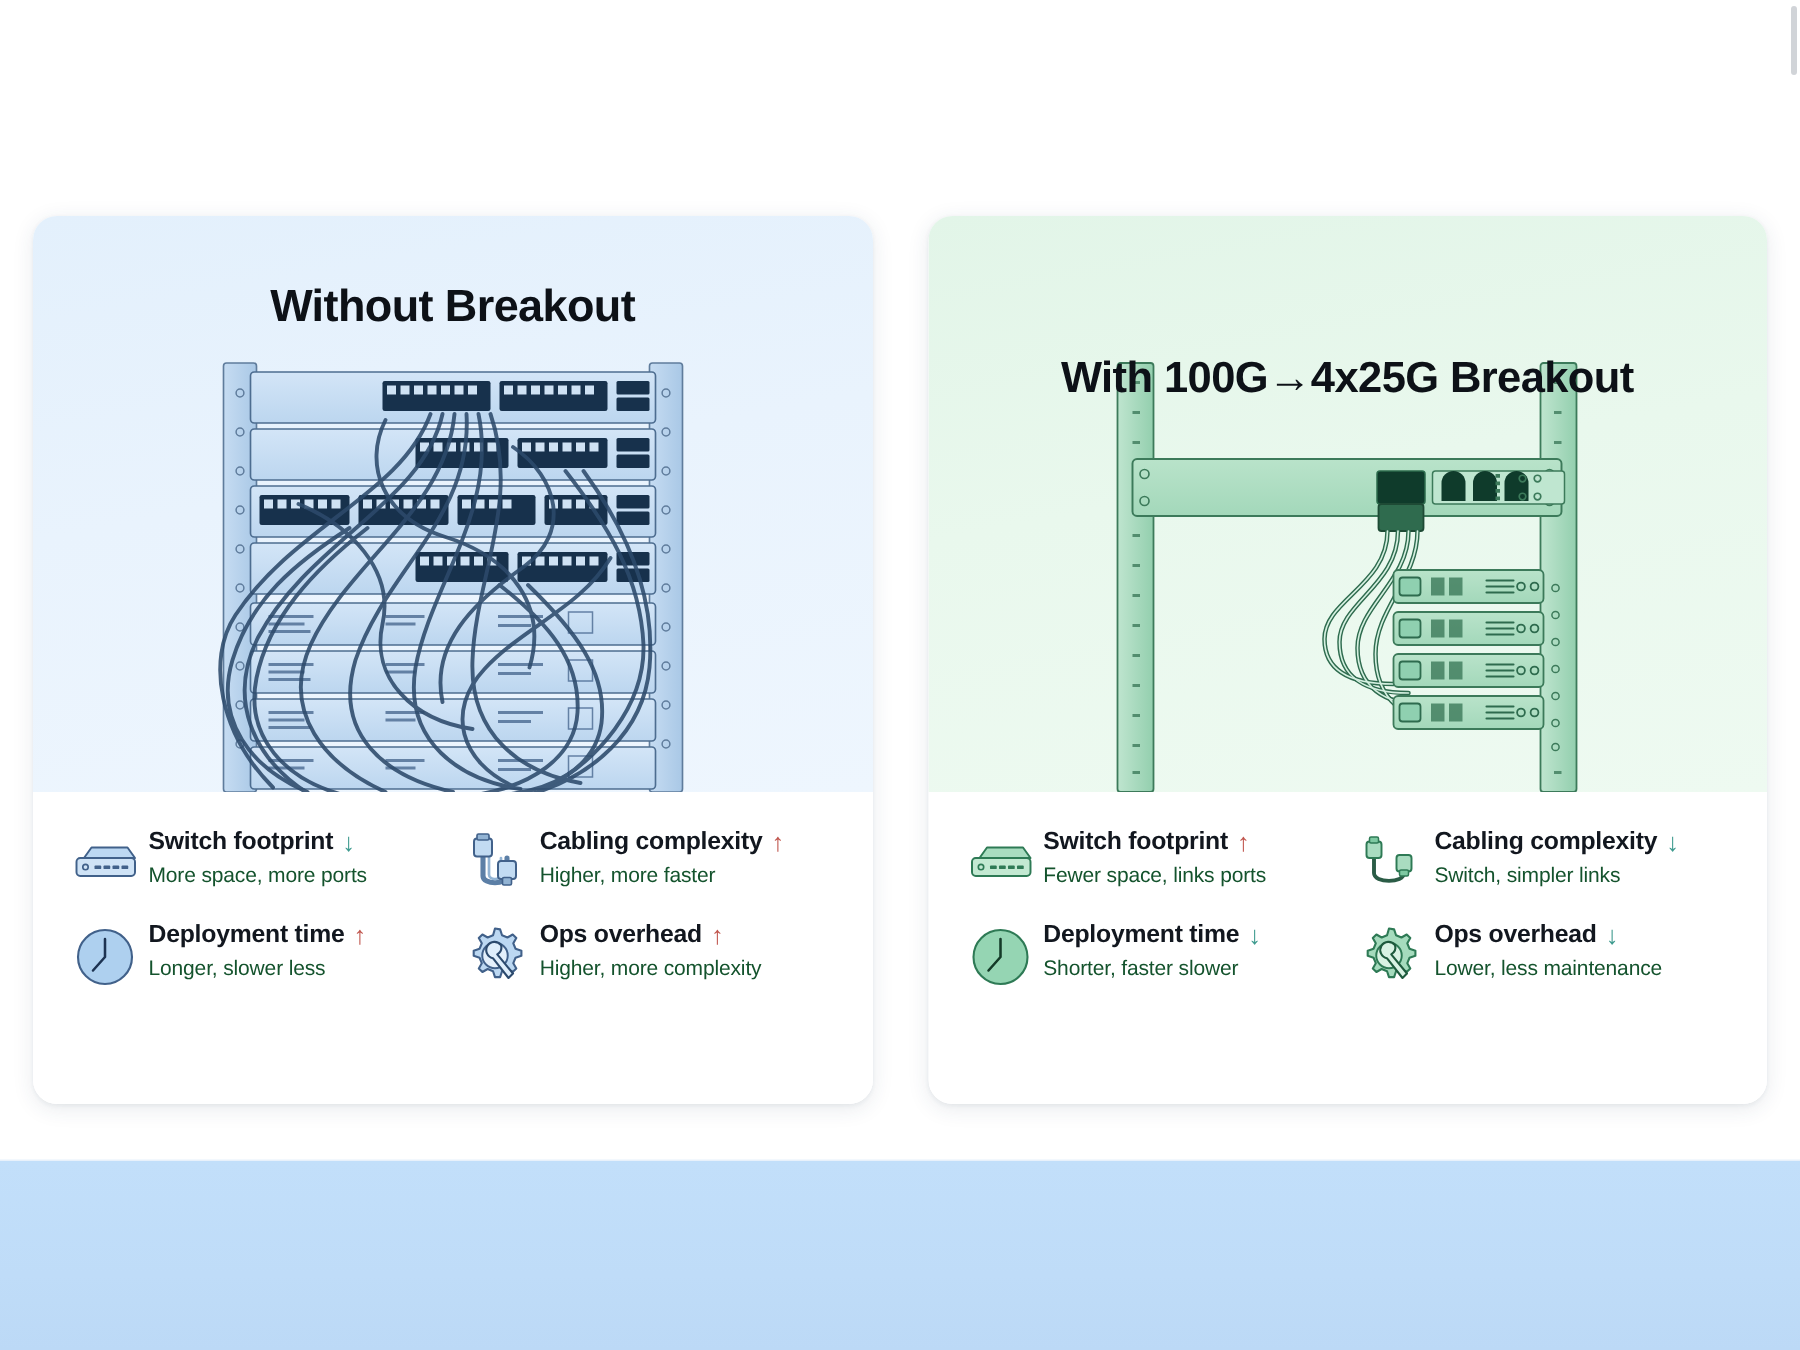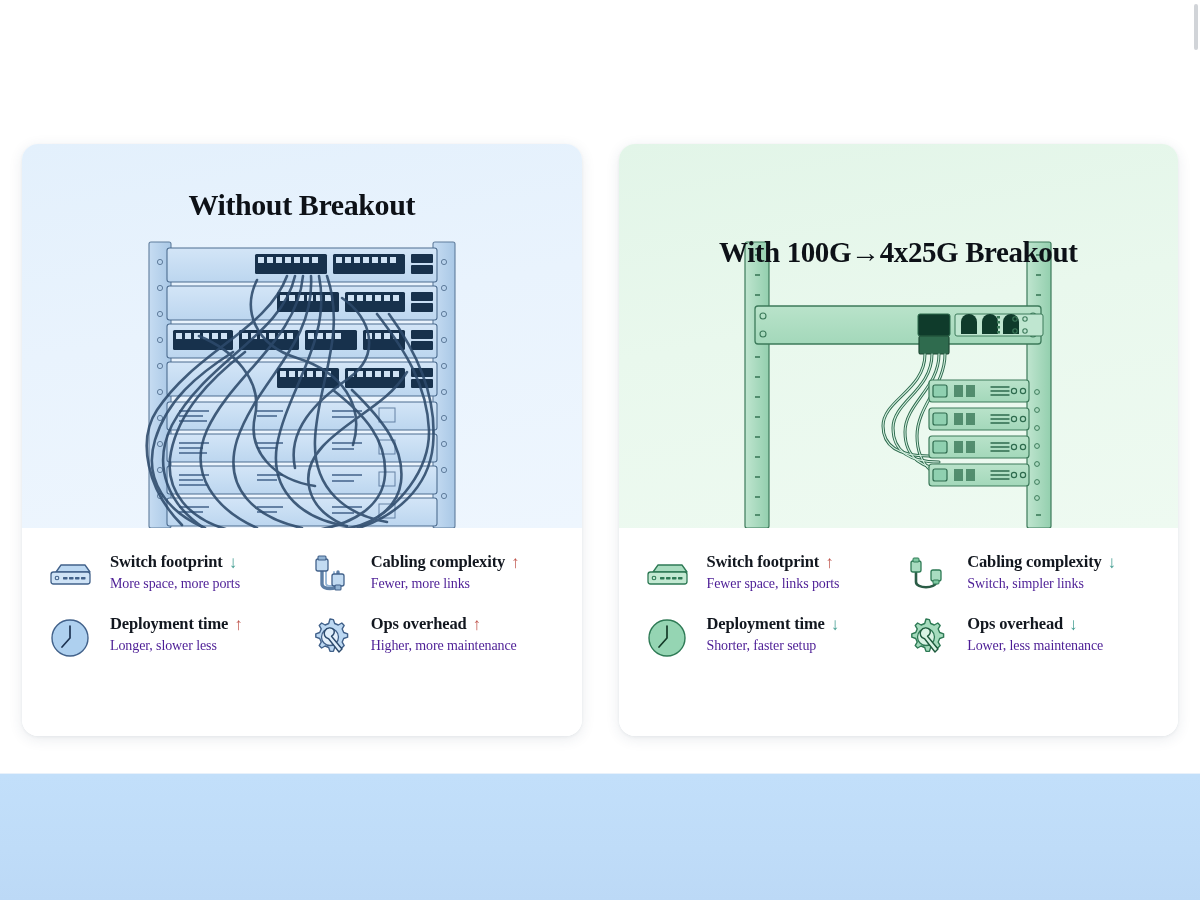--- a/index.html
+++ b/index.html
@@ -56,21 +56,20 @@
 
   .card {
     flex: 1 1 0;
     border-radius: 16px;
     background: #ffffff;
     box-shadow: 0 3px 14px rgba(40, 60, 90, 0.10), 0 1px 3px rgba(40, 60, 90, 0.06);
     overflow: hidden;
     display: flex;
     flex-direction: column;
     position: relative;
-    font-family: Liberation Serif, serif;
   }
 
   .card-hero {
     position: relative;
     height: 384px;
     overflow: hidden;
   }
 
   .card-blue .card-hero {
     background: linear-gradient(170deg, #e3f0fc 0%, #e9f3fd 45%, #eef6fe 100%);
@@ -113,21 +112,21 @@
     grid-template-columns: 1fr 1fr;
     grid-template-rows: auto auto;
     column-gap: 10px;
     row-gap: 12px;
     align-content: start;
   }
 
   .feature {
     display: flex;
     align-items: flex-start;
-    gap: 16px;
+    gap: 5px;
   }
 
   .feat-icon {
     flex: 0 0 auto;
     width: 48px;
     height: 48px;
     display: flex;
     align-items: center;
     justify-content: center;
     margin-top: 2px;
@@ -150,21 +149,21 @@
     font-size: 17px;
     font-weight: normal;
     line-height: 1;
   }
   .trend.up   { color: #c0564e; }
   .trend.down { color: #3f9b8f; }
 
   .feat-sub {
     margin-top: 4px;
     font-size: 14px;
-    color: #4c1d95;
+    color: #14532d;
     white-space: nowrap;
     letter-spacing: -0.1px;
   }
 
   svg { display: block; }
 </style>
 </head>
 <body>
 
 <div class="page">
@@ -423,21 +422,21 @@
               <rect x="9" y="2" width="8" height="4" rx="1" fill="#93b4d4" stroke="#41618a" stroke-width="1.1"></rect>
               <rect x="23" y="20" width="12" height="12" rx="2" fill="#c2dbf2" stroke="#41618a" stroke-width="1.3"></rect>
               <rect x="26" y="31" width="6" height="5" rx="1" fill="#93b4d4" stroke="#41618a" stroke-width="1.1"></rect>
             </svg>
           </div>
           <div class="feat-body">
             <div class="feat-title">
               <span>Cabling complexity</span>
               <span class="trend up">↑</span>
             </div>
-            <div class="feat-sub">Fewer, more links</div>
+            <div class="feat-sub">Higher, more faster</div>
           </div>
         </div>
 
         <div class="feature">
           <div class="feat-icon">
             <svg width="44" height="44" viewBox="0 0 44 44">
               <circle cx="22" cy="22" r="18" fill="#aed0ef" stroke="#41618a" stroke-width="1.4"></circle>
               <path d="M22 10 L22 22 L14 31" fill="none" stroke="#1d3352" stroke-width="1.7" stroke-linecap="round" stroke-linejoin="round"></path>
             </svg>
           </div>
@@ -456,21 +455,21 @@
               <path d="M22 3 l3.4 0.6 1.3 3.9 3.6 1.5 3.5-2 2.4 2.4 -2 3.5 1.5 3.6 3.9 1.3 0 3.4 -3.9 1.3 -1.5 3.6 2 3.5 -2.4 2.4 -3.5-2 -3.6 1.5 -1.3 3.9 -3.4 0 -1.3-3.9 -3.6-1.5 -3.5 2 -2.4-2.4 2-3.5 -1.5-3.6 -3.9-1.3 0-3.4 3.9-1.3 1.5-3.6 -2-3.5 2.4-2.4 3.5 2 3.6-1.5 z" fill="#bcd8f2" stroke="#41618a" stroke-width="1.4" stroke-linejoin="round"></path>
               <circle cx="22" cy="21" r="8.5" fill="#e4f0fb" stroke="#41618a" stroke-width="1.3"></circle>
               <path d="M26 14 a5.5 5.5 0 1 0 -5.4 8.8 L31 36 l3-3 -10.5-12.8 A5.5 5.5 0 0 0 26 14 z" fill="#dfeefb" stroke="#2c4a6d" stroke-width="1.4" stroke-linejoin="round"></path>
             </svg>
           </div>
           <div class="feat-body">
             <div class="feat-title">
               <span>Ops overhead</span>
               <span class="trend up">↑</span>
             </div>
-            <div class="feat-sub">Higher, more maintenance</div>
+            <div class="feat-sub">Higher, more complexity</div>
           </div>
         </div>
 
       </div>
     </div>
 
     <div class="card card-green">
 
       <div class="card-hero">
         <div class="card-title">With 100G→4x25G Breakout</div>
@@ -654,21 +653,21 @@
             <svg width="44" height="44" viewBox="0 0 44 44">
               <circle cx="22" cy="22" r="18" fill="#95d5b3" stroke="#2e7a55" stroke-width="1.4"></circle>
               <path d="M22 10 L22 22 L14 31" fill="none" stroke="#143a28" stroke-width="1.7" stroke-linecap="round" stroke-linejoin="round"></path>
             </svg>
           </div>
           <div class="feat-body">
             <div class="feat-title">
               <span>Deployment time</span>
               <span class="trend down">↓</span>
             </div>
-            <div class="feat-sub">Shorter, faster setup</div>
+            <div class="feat-sub">Shorter, faster slower</div>
           </div>
         </div>
 
         <div class="feature">
           <div class="feat-icon">
             <svg width="46" height="44" viewBox="0 0 46 44">
               <path d="M22 3 l3.4 0.6 1.3 3.9 3.6 1.5 3.5-2 2.4 2.4 -2 3.5 1.5 3.6 3.9 1.3 0 3.4 -3.9 1.3 -1.5 3.6 2 3.5 -2.4 2.4 -3.5-2 -3.6 1.5 -1.3 3.9 -3.4 0 -1.3-3.9 -3.6-1.5 -3.5 2 -2.4-2.4 2-3.5 -1.5-3.6 -3.9-1.3 0-3.4 3.9-1.3 1.5-3.6 -2-3.5 2.4-2.4 3.5 2 3.6-1.5 z" fill="#a5dbbd" stroke="#2e7a55" stroke-width="1.4" stroke-linejoin="round"></path>
               <circle cx="22" cy="21" r="8.5" fill="#d8f2e3" stroke="#2e7a55" stroke-width="1.3"></circle>
               <path d="M26 14 a5.5 5.5 0 1 0 -5.4 8.8 L31 36 l3-3 -10.5-12.8 A5.5 5.5 0 0 0 26 14 z" fill="#d8f2e3" stroke="#1e5a3d" stroke-width="1.4" stroke-linejoin="round"></path>
             </svg>

